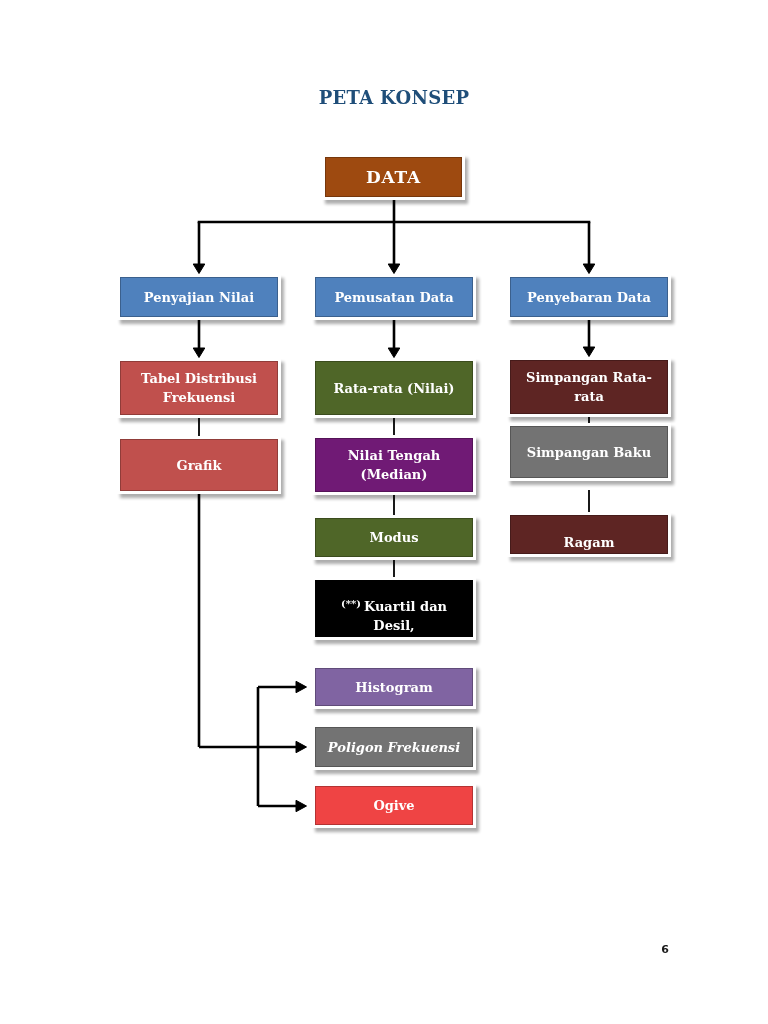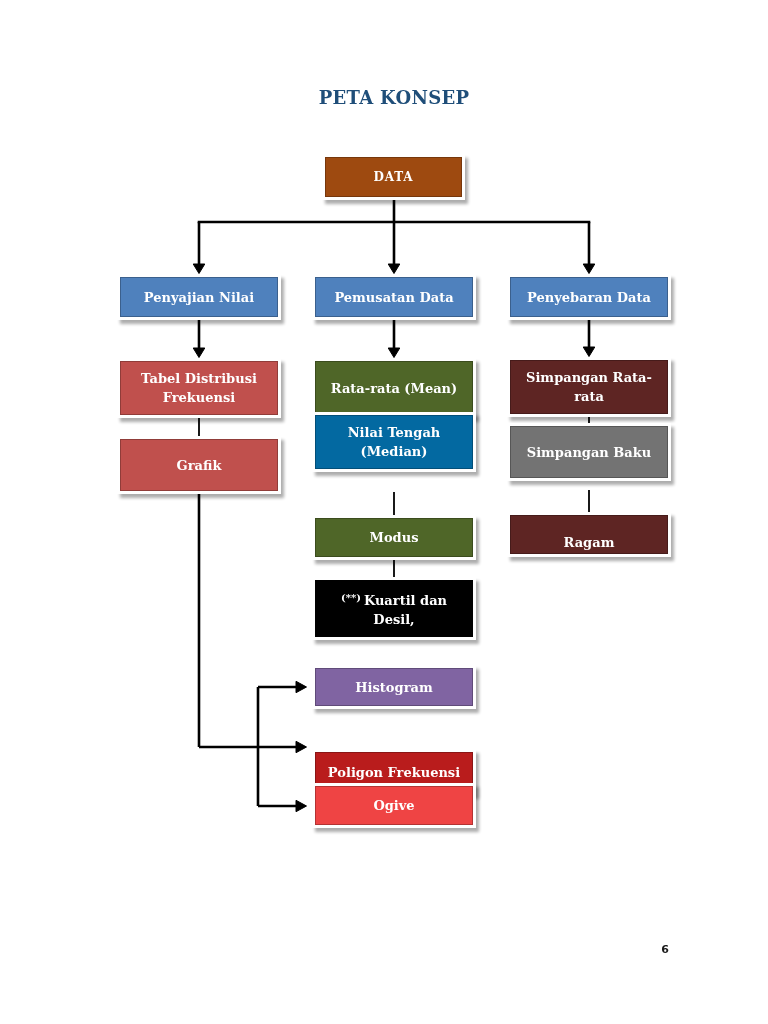--- a/index.html
+++ b/index.html
@@ -13,21 +13,21 @@
   }
   .connector-layer{position:absolute;left:0;top:0;z-index:1;}
   .node{
     position:absolute;z-index:2;box-sizing:border-box;
     border:3px solid #ffffff;
     box-shadow:3px 4px 3px rgba(0,0,0,.32), inset 0 0 0 1px rgba(0,0,0,.25);
     display:flex;align-items:center;justify-content:center;
     text-align:center;color:#ffffff;font-weight:bold;
     font-size:13px;line-height:19px;padding:2px 6px;
   }
-  .node-root{font-size:12px;letter-spacing:.8px;justify-content:center;}
+  .node-root{font-size:17px;letter-spacing:.8px;justify-content:center;}
   .sup{font-size:10px;vertical-align:4px;margin-right:3px;font-weight:bold;}
   .page-number{
     position:absolute;left:655px;top:943px;width:20px;text-align:center;
     font-size:11px;font-weight:bold;color:#1a1a1a;
     font-family:"DejaVu Sans","Liberation Sans",sans-serif;
   }
 </style>
 </head>
 <body>
 
@@ -80,52 +80,52 @@
   <span>Pemusatan Data</span>
 </div>
 <div class="node" style="left: 507px; top: 274px; width: 164px; height: 46px; background-color: rgb(79, 129, 189);">
   <span>Penyebaran Data</span>
 </div>
 
 <div class="node" style="left: 117px; top: 358px; width: 164px; height: 60px; background-color: rgb(192, 80, 77);">
   <span>Tabel Distribusi Frekuensi</span>
 </div>
 <div class="node" style="left: 312px; top: 358px; width: 164px; height: 60px; background-color: rgb(79, 102, 40);">
-  <span>Rata-rata (Mean)</span>
+  <span>Rata-rata (Nilai)</span>
 </div>
 <div class="node" style="left: 507px; top: 357px; width: 164px; height: 60px; background-color: rgb(94, 37, 35);">
   <span>Simpangan Rata-rata</span>
 </div>
 
 <div class="node" style="left: 117px; top: 436px; width: 164px; height: 58px; background-color: rgb(192, 80, 77);">
   <span>Grafik</span>
 </div>
-<div class="node" style="left: 312px; top: 412px; width: 164px; height: 60px; background-color: #0369a1;">
+<div class="node" style="left: 312px; top: 435px; width: 164px; height: 60px; background-color: #701a75;">
   <span>Nilai Tengah (Median)</span>
 </div>
 <div class="node" style="left: 507px; top: 423px; width: 164px; height: 58px; background-color: #737373;">
   <span>Simpangan Baku</span>
 </div>
 
 <div class="node" style="left: 312px; top: 515px; width: 164px; height: 45px; background-color: rgb(79, 102, 40);">
   <span>Modus</span>
 </div>
 <div class="node" style="left: 507px; top: 512px; width: 164px; height: 45px; background-color: rgb(94, 37, 35); align-items: flex-end;">
   <span>Ragam</span>
 </div>
 
-<div class="node" style="left: 312px; top: 577px; width: 164px; height: 63px; background-color: rgb(0, 0, 0);">
+<div class="node" style="left: 312px; top: 577px; width: 164px; height: 63px; background-color: rgb(0, 0, 0); align-items: flex-end;">
   <span>
     <span class="sup">(**)</span><span>Kuartil dan Desil,</span>
   </span>
 </div>
 
 <div class="node" style="left: 312px; top: 665px; width: 164px; height: 44px; background-color: rgb(128, 100, 162);">
   <span>Histogram</span>
 </div>
-<div class="node" style="left: 312px; top: 749px; width: 164px; height: 46px; background-color: #b91c1c;">
+<div class="node" style="left: 312px; top: 724px; width: 164px; height: 46px; background-color: #737373; font-style: italic;">
   <span>Poligon Frekuensi</span>
 </div>
 <div class="node" style="left: 312px; top: 783px; width: 164px; height: 45px; background-color: #ef4444;">
   <span>Ogive</span>
 </div>
 
 <div class="page-number">6</div>
 
 </body></html>

